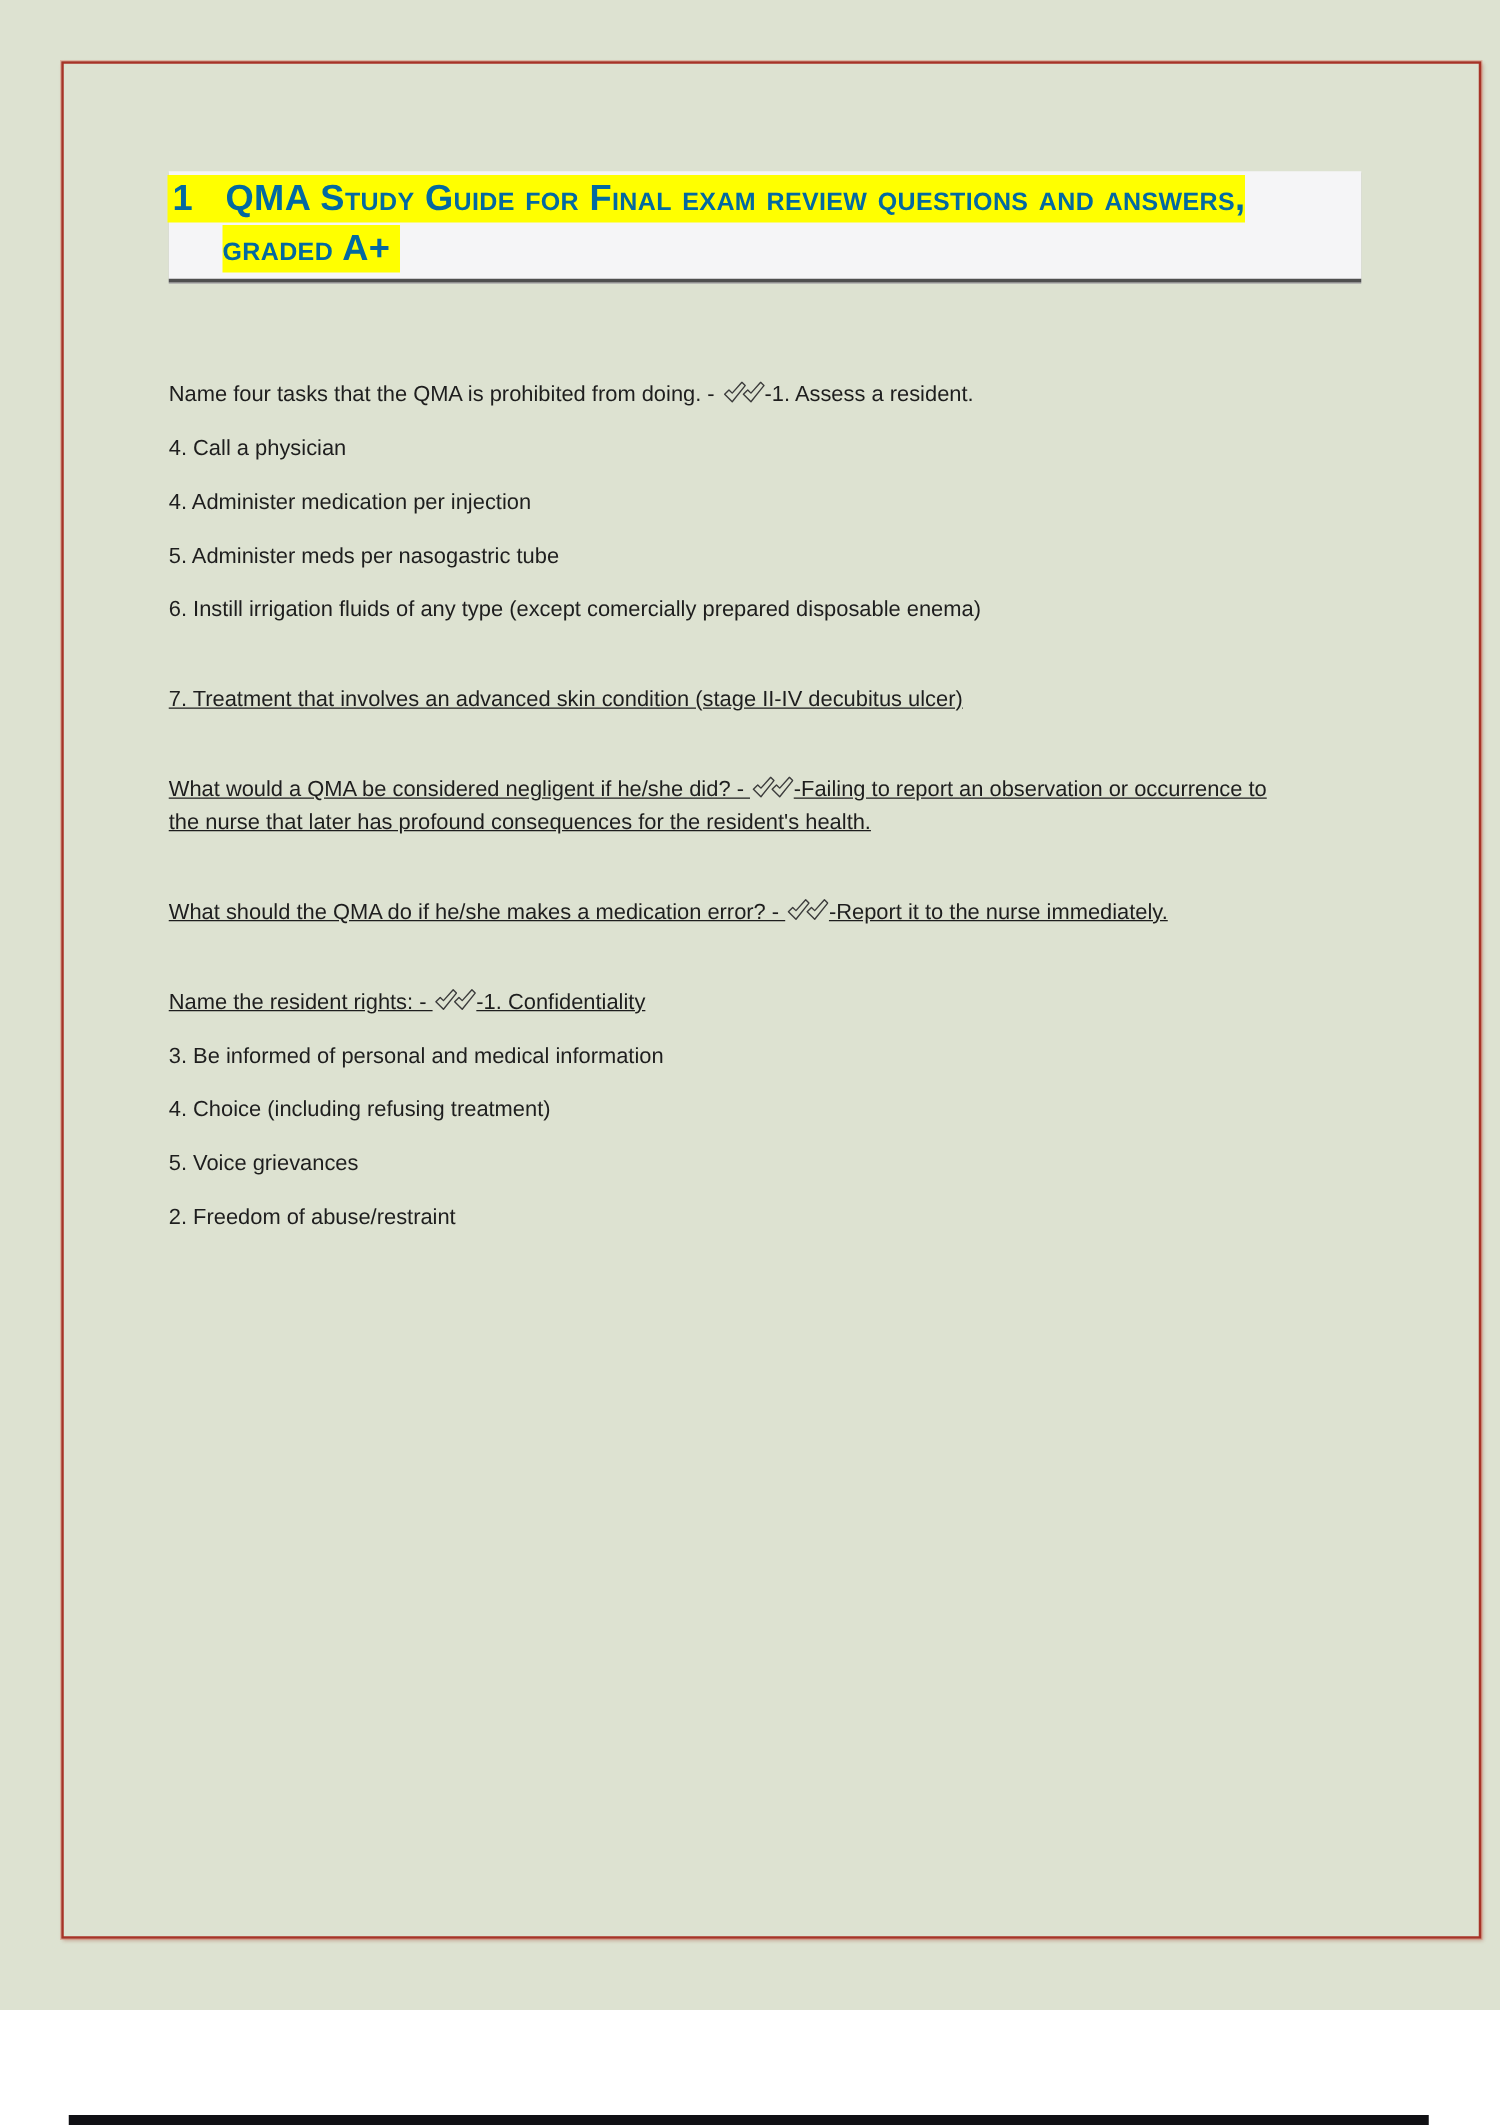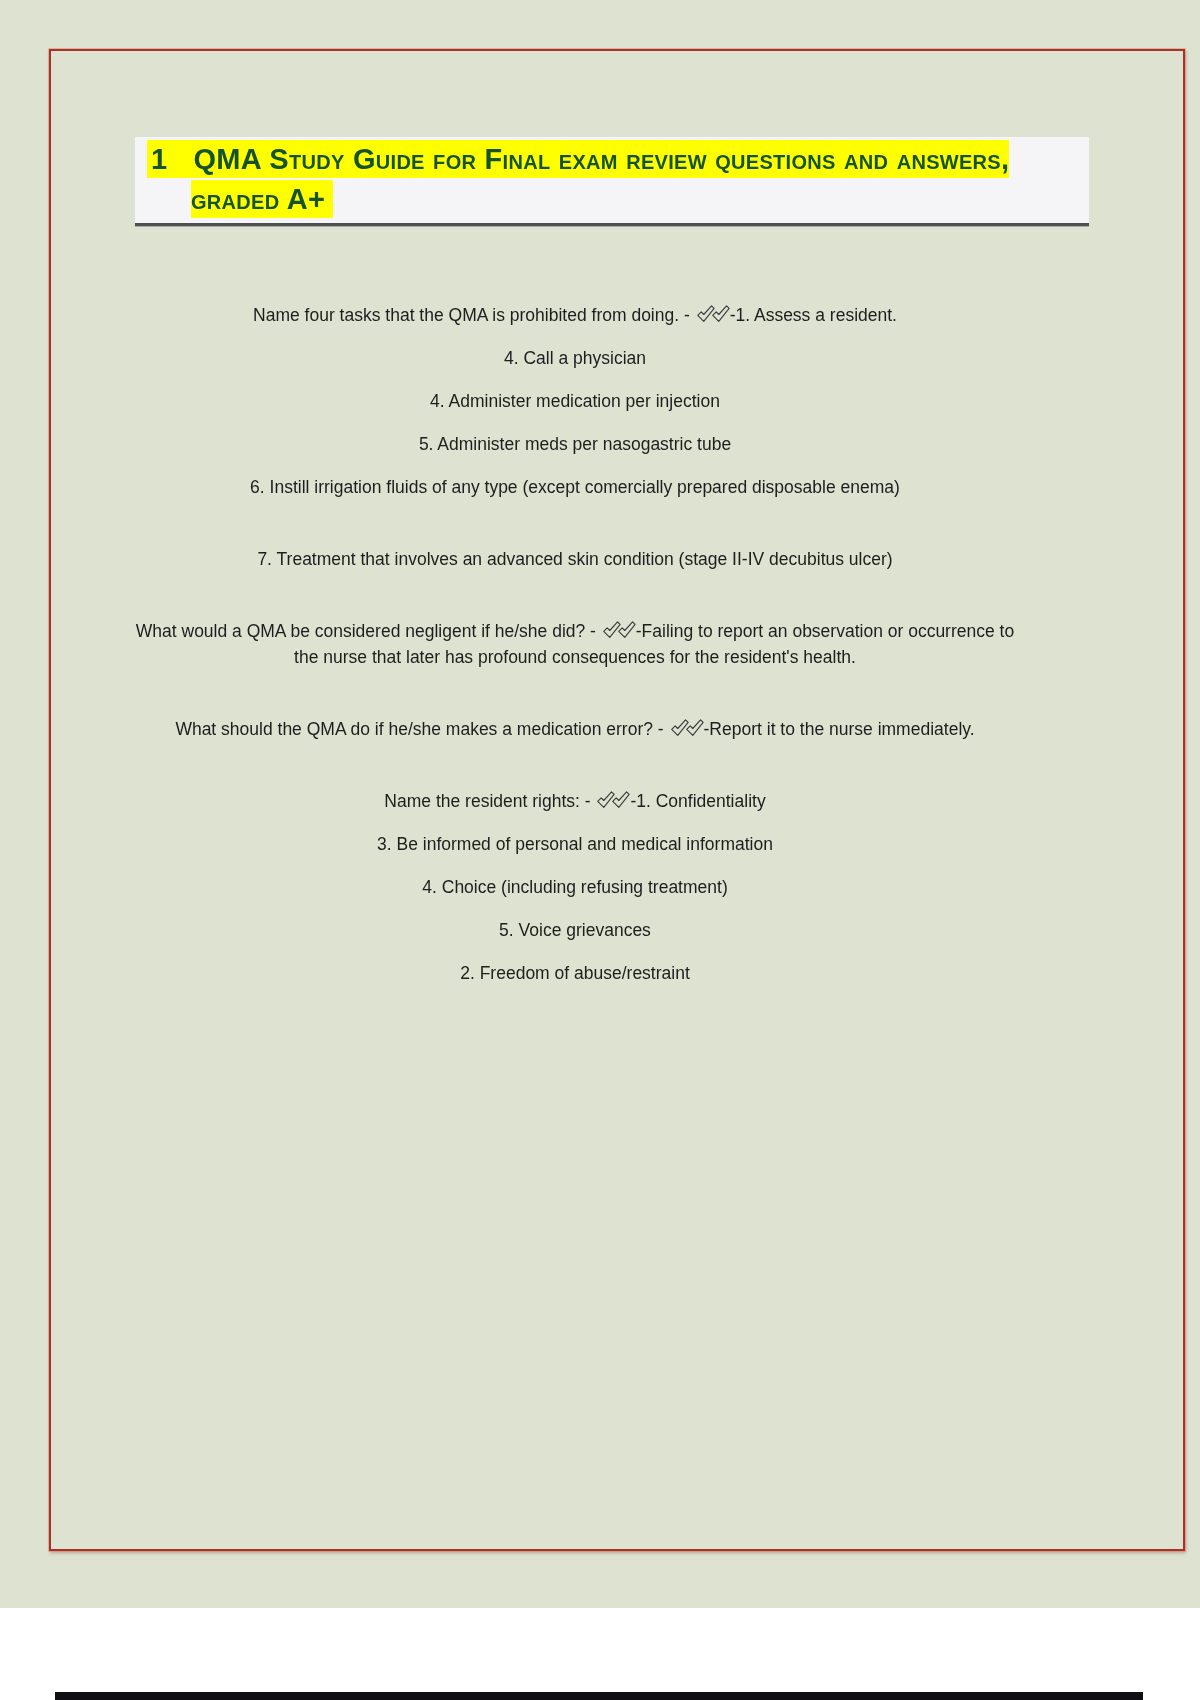--- a/index.html
+++ b/index.html
@@ -16,40 +16,40 @@
     position:absolute;left:49px;top:49px;width:1136px;height:1502px;
     box-sizing:border-box;
     border:2px solid #a73327;
     box-shadow:0 0 0 1px rgba(222,130,110,0.45), 1px 2px 3px rgba(150,45,30,0.35);
   }
   .doc-heading{
     margin:86px 94px 0 84px;
     background:#f5f5f7;
     border-bottom:3px solid #4f4f4f;
     box-shadow:0 1px 0 #aaaaaa;
-    padding:2px 0 4px 56px;
+    padding:2px 0 4px 43px;
     text-indent:-44px;
     font-size:29px;font-weight:bold;line-height:40px;
     font-variant:small-caps;
     letter-spacing:0.3px;
-    color:#14532d;
+    color:#0369a1;
   }
   .doc-heading .hl{
     background:#ffff00;
     padding:3px 8px 3px 4px;
     box-decoration-break:slice;
   }
   .doc-heading .numgap{display:inline-block;width:26px;}
   .doc-body{
     margin:76px 0 0 84px;
     width:880px;
     font-size:17.5px;line-height:26px;color:#1e1e1e;
   }
-  .para{margin:0 0 17px 0;text-align:center;}
-  .para.gap{margin-top:46px;}
+  .para{margin:0 0 17px 0;}
+  .para.gap{margin-top:46px;text-decoration:underline;}
   .chk{
     display:inline-block;vertical-align:-3px;
     width:19px;height:19px;margin:0 0 0 1px;
   }
   .chk + .chk{margin-left:-4px;}
   .bottom-bar{
     position:absolute;left:55px;top:1692px;width:1088px;height:10px;
     background:#101014;
   }
 </style>

